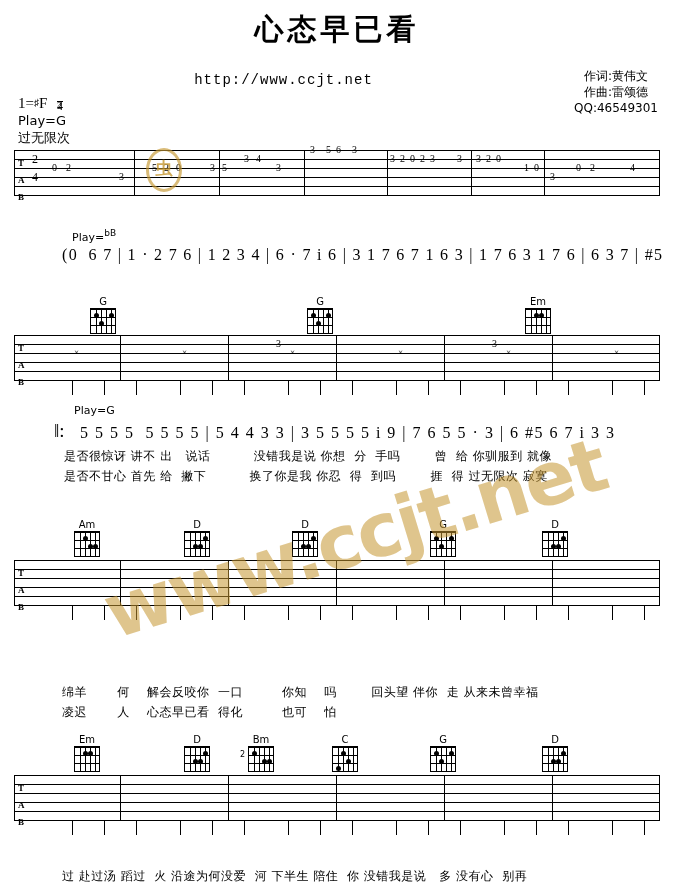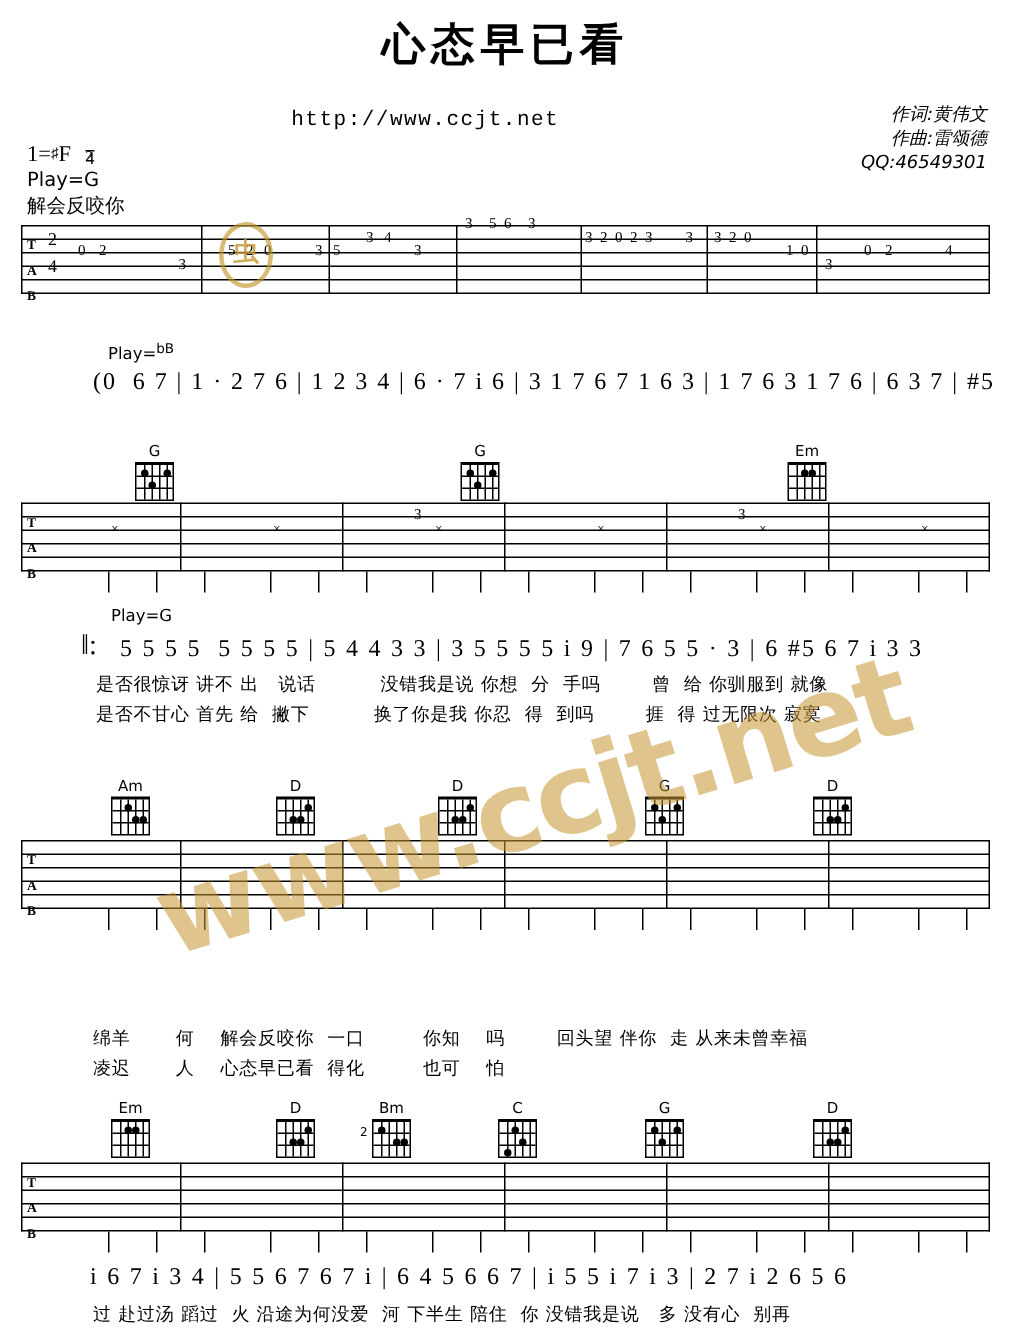--- a/index.html
+++ b/index.html
@@ -24,22 +24,22 @@
     font-family:"Liberation Mono",monospace;font-size:14px;letter-spacing:1px;
   }
   .keyblock{position:absolute;top:52px;left:18px;font-size:13px;line-height:17px;
     font-family:"DejaVu Sans",sans-serif;}
   .keyblock .row1{font-family:"Liberation Serif",serif;font-size:15px;margin-top:42px;}
   .sharp{font-size:10px;vertical-align:2px;}
   .meter{display:inline-block;text-align:center;line-height:9px;font-size:12px;
          vertical-align:-2px;margin-left:6px;}
   .meter .num{display:block;}
   .meter .den{display:block;border-top:1px solid #000;}
-  .credits{position:absolute;top:68px;right:16px;text-align:right;font-size:12px;
-    line-height:16px;font-family:"DejaVu Sans",sans-serif;font-style:italic;}
+  .credits{position:absolute;top:68px;right:16px;text-align:center;font-size:12px;
+    line-height:16px;font-family:"DejaVu Sans",sans-serif;}
 
   
   .sys{position:absolute;left:14px;width:646px;}
   .staff{position:relative;height:100%;}
   .staff .line{position:absolute;left:0;width:646px;height:1px;background:#000;}
   .staff .edgeL,.staff .edgeR{position:absolute;width:1px;background:#000;}
   .tabmark{position:absolute;left:4px;font-family:"Liberation Serif",serif;
     font-size:9px;font-weight:bold;line-height:9px;letter-spacing:0;}
   .tabmark span{display:block;}
   .bar{position:absolute;width:1px;background:#000;}
@@ -85,21 +85,21 @@
 
   <div class="keyblock">
     <div class="row1">
       <span>1=</span><span class="sharp">♯</span><span>F</span>
       <span class="meter">
         <span class="num">2</span>
         <span class="den">4</span>
       </span>
     </div>
     <div>Play=G</div>
-    <div>解会反咬你</div>
+    <div>过无限次</div>
   </div>
 
   <div class="credits">
     <div>作词:黄伟文</div>
     <div>作曲:雷颂德</div>
     <div>QQ:46549301</div>
   </div>
 
   <div class="sys" style="top:150px;height:46px;">
     <div class="staff">
@@ -493,19 +493,18 @@
       <div class="stem" style="left:414px;top:46px;height:14px"></div>
       <div class="stem" style="left:446px;top:46px;height:14px"></div>
       <div class="stem" style="left:490px;top:46px;height:14px"></div>
       <div class="stem" style="left:522px;top:46px;height:14px"></div>
       <div class="stem" style="left:554px;top:46px;height:14px"></div>
       <div class="stem" style="left:598px;top:46px;height:14px"></div>
       <div class="stem" style="left:630px;top:46px;height:14px"></div>
     </div>
   </div>
 
-  <div class="jian" style="top:843px;left:60px;letter-spacing:1.5px;">i 6 7 i 3 4 | 5 5 6 7 6 7 i | 6 4 5 6 6 7 | i 5 5 i 7 i 3 | 2 7 i 2 6 5 6</div>
   <div class="lyr" style="top:868px;left:62px;letter-spacing:0.5px;">过 赴过汤 蹈过  火 沿途为何没爱  河 下半生 陪住  你 没错我是说   多 没有心  别再</div>
 
   <div class="wm wm1">www.ccjt.net</div>
   <div class="wmlogo">虫</div>
 
 </div>
 
 </body></html>

